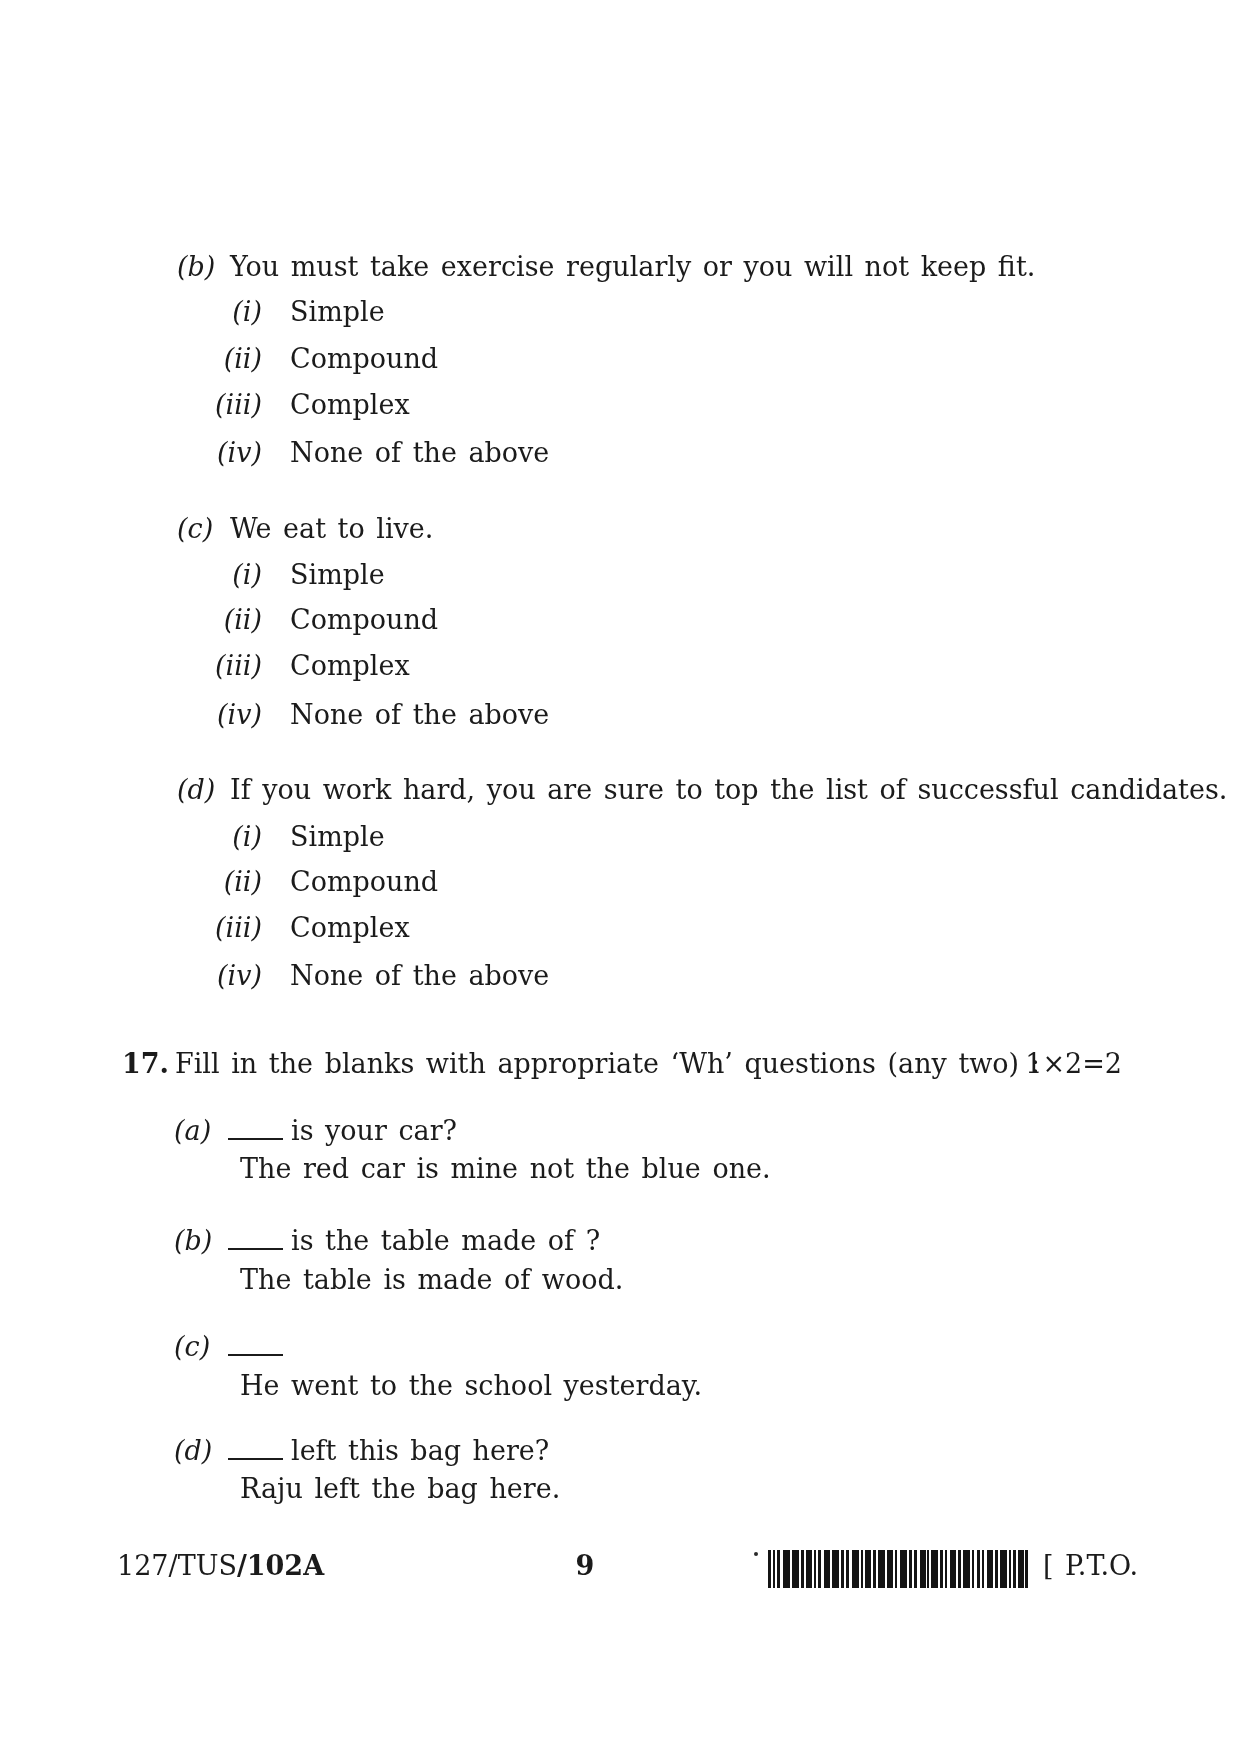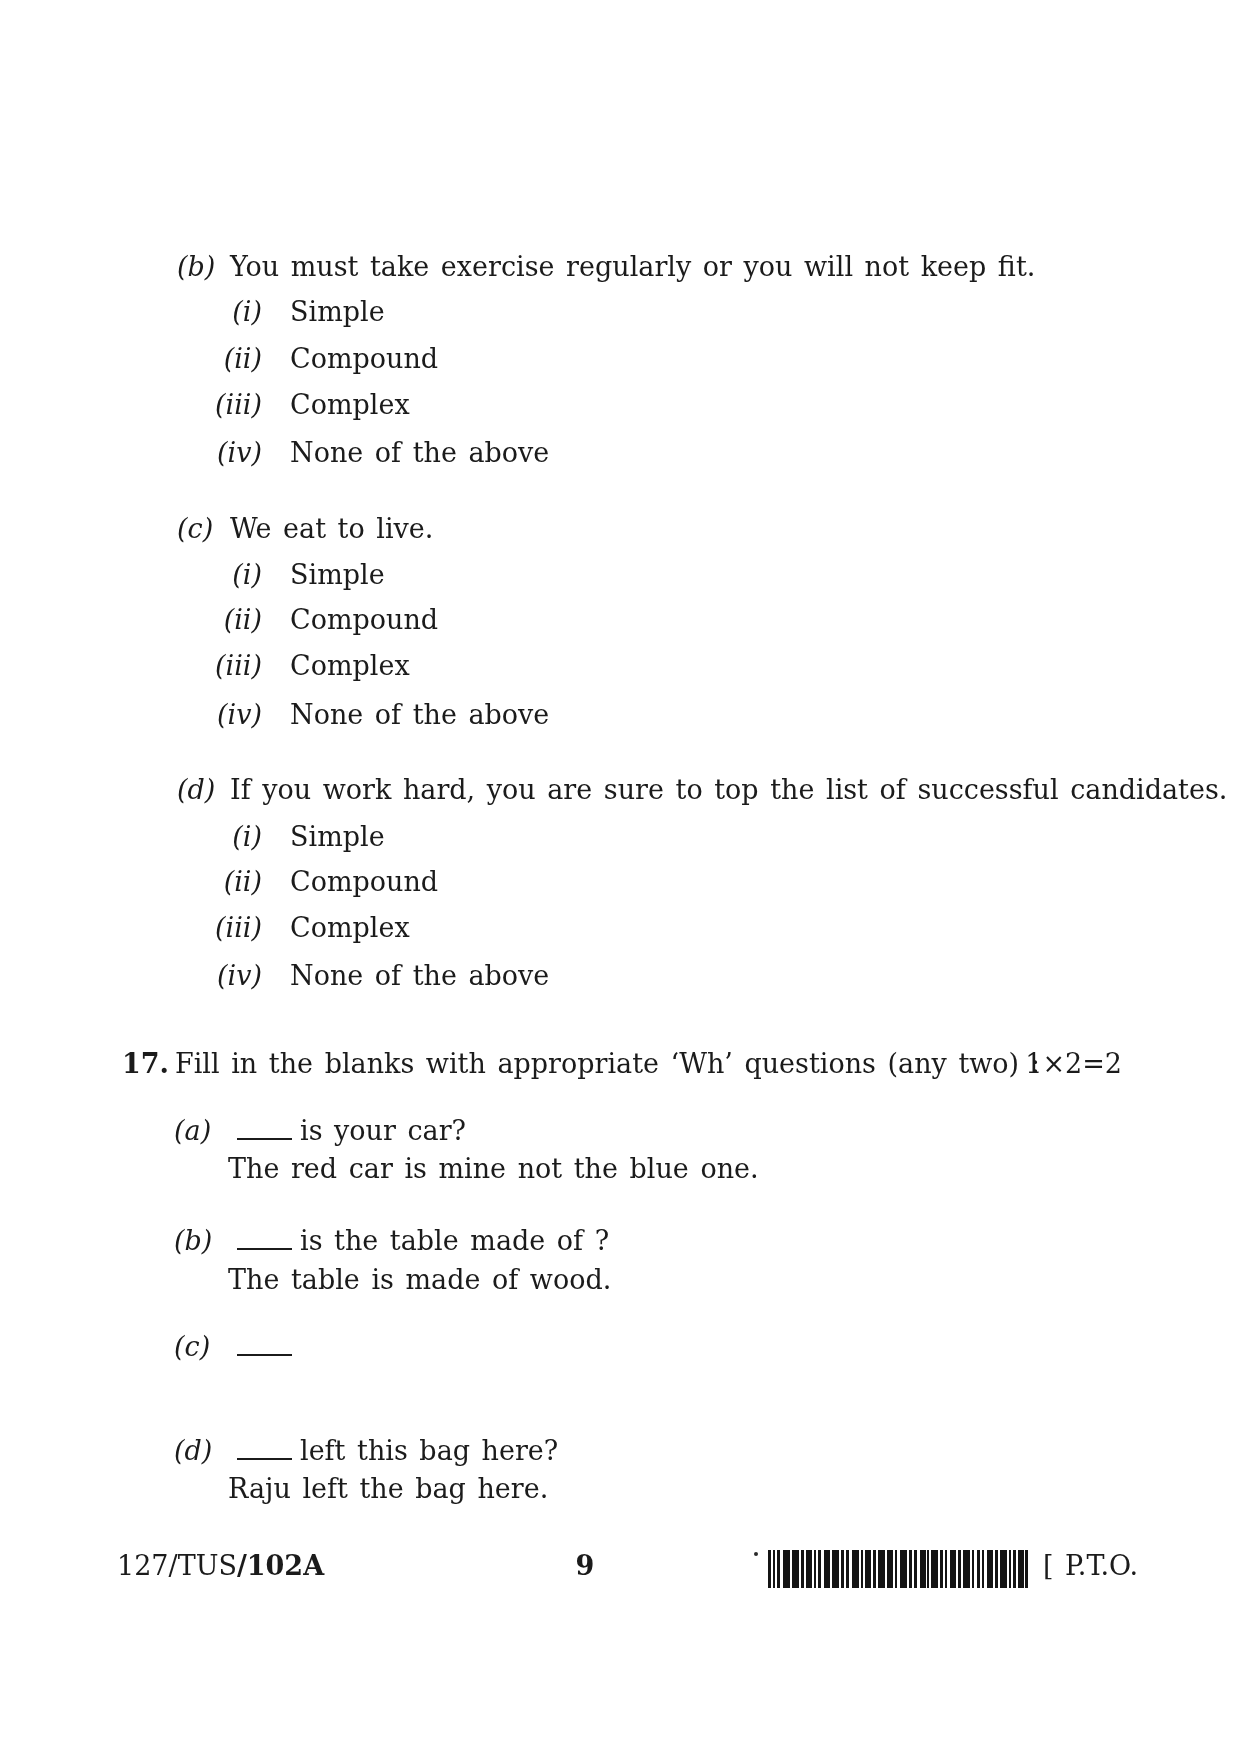--- a/index.html
+++ b/index.html
@@ -32,29 +32,29 @@
   
   .opt-label  { position: absolute; left: 177px; width: 85px; text-align: right; font-style: italic; }
   .opt-text   { position: absolute; left: 290px; }
   
   .qnum       { position: absolute; left: 122px; font-weight: bold; text-align: right; }
   .q17-text   { position: absolute; left: 175px; }
   .q17-text .em { }
   .marks      { position: absolute; right: 118px; }
   
   .sub-label  { position: absolute; left: 174px; font-style: italic; }
-  .sub-body   { position: absolute; left: 237px; }
+  .sub-body   { position: absolute; left: 228px; }
   .blank {
     display: inline-block;
     width: 55px;
     height: 4px;
     border-bottom: 2.5px solid #1b1b1b;
     margin-right: 8px;
   }
-  .answer     { position: absolute; left: 228px; text-align: center; }
+  .answer     { position: absolute; left: 240px; text-align: center; }
   
   .f-code     { position: absolute; left: 117px; }
   .f-code b   { font-weight: bold; }
   .f-page     { position: absolute; left: 560px; width: 50px; text-align: center; font-weight: bold; }
   .f-dot      { position: absolute; left: 754px; top: 3px; width: 4px; height: 4px; background: #2a2a2a; border-radius: 50%; }
   .barcode    { position: absolute; left: 768px; top: 1px; }
   .f-pto      { position: absolute; left: 1043px; }
 </style>
 </head>
 <body>
@@ -142,20 +142,23 @@
     <span class="sub-label">(b)</span>
     <span class="sub-body"><span class="blank"></span><span>is the table made of ?</span></span>
   </div>
   <div class="r" style="top:1263px">
     <span class="answer">The table is made of wood.</span>
   </div>
 
   <div class="r" style="top:1330px">
     <span class="sub-label">(c)</span>
     <span class="sub-body"><span class="blank"></span></span>
+  </div>
+  <div class="r" style="top:1369px">
+    <span class="answer">He went to the school yesterday.</span>
   </div>
 
   <div class="r" style="top:1434px">
     <span class="sub-label">(d)</span>
     <span class="sub-body"><span class="blank"></span><span>left this bag here?</span></span>
   </div>
   <div class="r" style="top:1472px">
     <span class="answer">Raju left the bag here.</span>
   </div>
 

